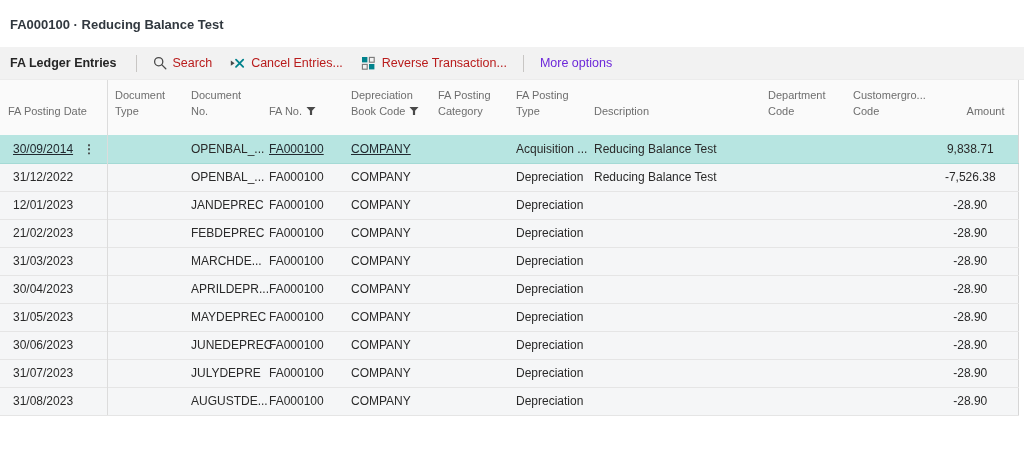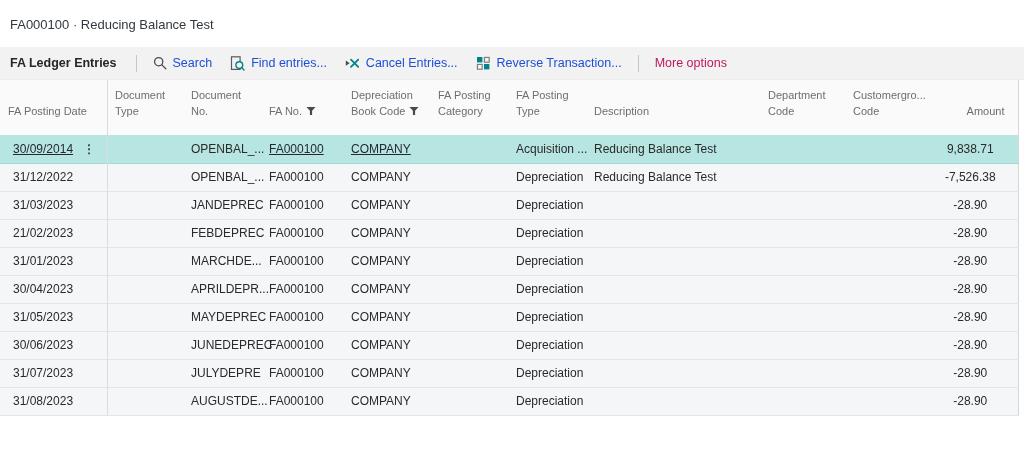--- a/index.html
+++ b/index.html
@@ -5,38 +5,38 @@
   * { margin: 0; padding: 0; box-sizing: border-box; }
   html, body { background: #ffffff; }
   body {
     font-family: "Liberation Sans", sans-serif;
     width: 1024px; height: 468px; overflow: hidden;
     color: #2a2a2a;
   }
   .page { position: relative; width: 1024px; height: 468px; background: #fff; }
 
   
-  .title-bar { height: 47px; padding: 15px 0 0 10px; background: #fff; }
+  .title-bar { height: 47px; padding: 15px 0 0 10px; background: #fff; font-weight: bold; }
   .title-bar span { font-size: 13px; color: #31383f; }
 
   
   .toolbar {
     height: 33px; background: var(--toolbar-bg, #f2f2f2);
     display: flex; align-items: center; padding: 0 6px;
     border-bottom: 1px solid #ececec;
   }
   .toolbar .caption { font-size: 12.5px; font-weight: 700; color: #262626; padding: 0 12px 0 4px; white-space: nowrap; }
   .vsep { width: 1px; height: 17px; background: #c8c6c4; margin: 0 7px; flex: 0 0 auto; }
   button.action {
     display: inline-flex; align-items: center; gap: 6px;
     background: transparent; border: none; cursor: pointer;
-    font-family: inherit; font-size: 12.5px; color: #1d4ed8;
+    font-family: inherit; font-size: 12.5px; color: #b91c1c;
     padding: 5px 9px; white-space: nowrap;
   }
-  button.action.more { color: #be185d; }
+  button.action.more { color: #6d28d9; }
   .icn { display: inline-flex; align-items: center; }
   .accs { stroke: var(--accent, #00828c); }
   .accf { fill: var(--accent, #00828c); }
 
   
   .grid { position: relative; width: 1024px; }
   table { border-collapse: collapse; table-layout: fixed; width: 1018px; background: transparent; border-right: 1px solid #d6d6d6; }
   thead th {
     height: 55px; vertical-align: bottom; text-align: left;
     padding: 0 6px 16px 8px; font-weight: 400; font-size: 11px;
@@ -77,30 +77,20 @@
     <button class="action">
       <span class="icn">
         <svg width="14" height="14" viewBox="0 0 14 14">
             <circle cx="5.7" cy="5.7" r="4.1" fill="none" stroke="#4a4a4a" stroke-width="1.3"></circle>
             <line x1="8.9" y1="8.9" x2="12.8" y2="12.8" stroke="#4a4a4a" stroke-width="1.3" stroke-linecap="round"></line>
           </svg>
       </span>
       <span>Search</span>
     </button>
 
-    <button class="action">
-      <span class="icn">
-        <svg width="15" height="15" viewBox="0 0 15 15">
-            <rect x="1.5" y="0.8" width="8.6" height="12.6" fill="none" stroke="#5a5a5a" stroke-width="1.2"></rect>
-            <circle cx="9.3" cy="9.1" r="3.4" fill="#f2f2f2" class="accs" stroke-width="1.4"></circle>
-            <line x1="11.7" y1="11.6" x2="14" y2="13.9" class="accs" stroke-width="1.4" stroke-linecap="round"></line>
-          </svg>
-      </span>
-      <span>Find entries...</span>
-    </button>
 
     <button class="action">
       <span class="icn">
         <svg width="15" height="15" viewBox="0 0 15 15">
             <path d="M0.8 4.6 L4.6 7.2 L0.8 9.8 Z" fill="#4a4a4a"></path>
             <path d="M6 3.6 L13.2 10.9 M13.2 3.6 L6 10.9" fill="none" class="accs" stroke-width="1.8" stroke-linecap="round"></path>
           </svg>
       </span>
       <span>Cancel Entries...</span>
     </button>
@@ -178,47 +168,47 @@
             <td><span>FA000100</span></td>
             <td><span>COMPANY</span></td>
             <td><span></span></td>
             <td><span>Depreciation</span></td>
             <td><span>Reducing Balance Test</span></td>
             <td><span></span></td>
             <td><span></span></td>
             <td class="right"><span>-7,526.38</span></td>
           </tr>
           <tr>
+            <td><span>12/01/2023</span></td>
+            <td><span></span></td>
+            <td><span>JANDEPREC</span></td>
+            <td><span>FA000100</span></td>
+            <td><span>COMPANY</span></td>
+            <td><span></span></td>
+            <td><span>Depreciation</span></td>
+            <td><span></span></td>
+            <td><span></span></td>
+            <td><span></span></td>
+            <td class="right"><span>-28.90</span></td>
+          </tr>
+          <tr>
+            <td><span>21/02/2023</span></td>
+            <td><span></span></td>
+            <td><span>FEBDEPREC</span></td>
+            <td><span>FA000100</span></td>
+            <td><span>COMPANY</span></td>
+            <td><span></span></td>
+            <td><span>Depreciation</span></td>
+            <td><span></span></td>
+            <td><span></span></td>
+            <td><span></span></td>
+            <td class="right"><span>-28.90</span></td>
+          </tr>
+          <tr>
             <td><span>31/03/2023</span></td>
-            <td><span></span></td>
-            <td><span>JANDEPREC</span></td>
-            <td><span>FA000100</span></td>
-            <td><span>COMPANY</span></td>
-            <td><span></span></td>
-            <td><span>Depreciation</span></td>
-            <td><span></span></td>
-            <td><span></span></td>
-            <td><span></span></td>
-            <td class="right"><span>-28.90</span></td>
-          </tr>
-          <tr>
-            <td><span>21/02/2023</span></td>
-            <td><span></span></td>
-            <td><span>FEBDEPREC</span></td>
-            <td><span>FA000100</span></td>
-            <td><span>COMPANY</span></td>
-            <td><span></span></td>
-            <td><span>Depreciation</span></td>
-            <td><span></span></td>
-            <td><span></span></td>
-            <td><span></span></td>
-            <td class="right"><span>-28.90</span></td>
-          </tr>
-          <tr>
-            <td><span>31/01/2023</span></td>
             <td><span></span></td>
             <td><span>MARCHDE...</span></td>
             <td><span>FA000100</span></td>
             <td><span>COMPANY</span></td>
             <td><span></span></td>
             <td><span>Depreciation</span></td>
             <td><span></span></td>
             <td><span></span></td>
             <td><span></span></td>
             <td class="right"><span>-28.90</span></td>

